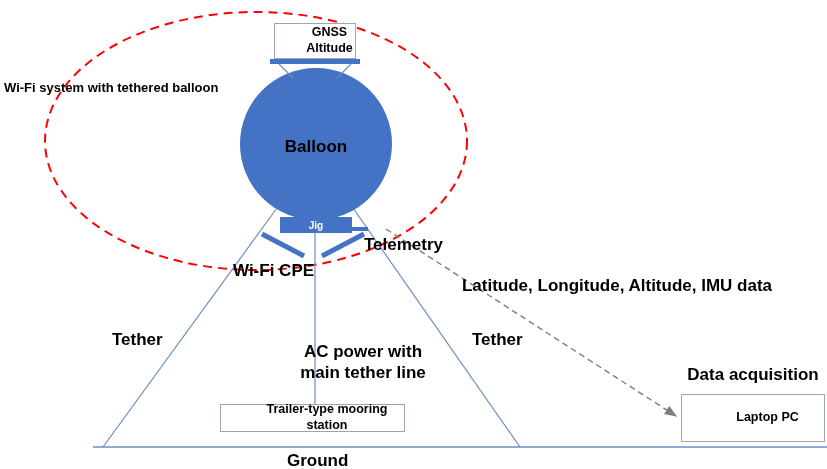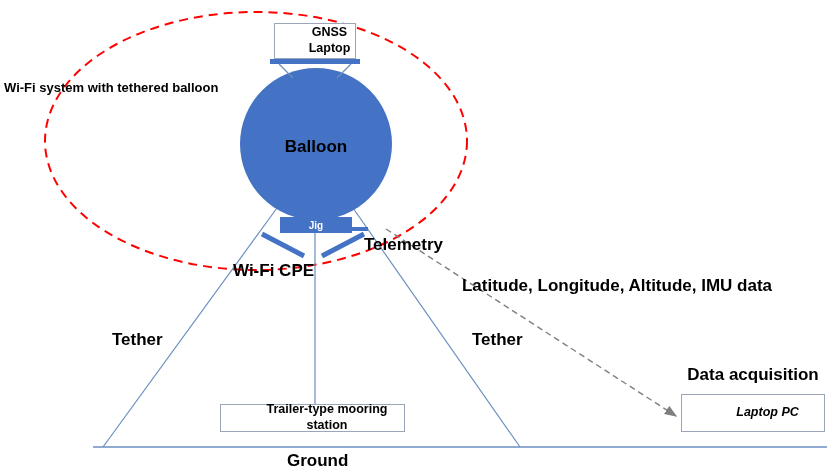--- a/index.html
+++ b/index.html
@@ -75,44 +75,48 @@
     <rect x="352" y="227" width="16" height="4" fill="#4472C4"></rect>
 
     <line x1="262" y1="234" x2="304" y2="256" stroke-width="5" stroke="#4472C4"></line>
     <line x1="322" y1="256" x2="364" y2="234" stroke-width="5" stroke="#4472C4"></line>
   </svg>
 
   <div class="lbl" style="left:4px;top:80px;font-size:13px;">Wi-Fi system with tethered balloon</div>
 
   <div class="box" style="left:274px;top:23px;width:82px;height:36px;">
     <div>GNSS</div>
-    <div>Laptop</div>
+    <div>Altitude</div>
   </div>
 
   <div class="lbl center" style="left:316px;top:136px;">Balloon</div>
 
   <div class="white-lbl" style="left:280px;top:217px;width:72px;height:16px;font-size:10px;">Jig</div>
 
   <div class="lbl" style="left:364px;top:206px;margin-top:28px;">Telemetry</div>
 
   <div class="lbl" style="left:233px;top:260px;text-align:right;">Wi-Fi CPE</div>
 
   <div class="lbl" style="left:112px;top:329px;">Tether</div>
   <div class="lbl" style="left:472px;top:329px;">Tether</div>
 
+  <div class="lbl center" style="left:363px;top:341px;">
+    <div>AC power with</div>
+    <div>main tether line</div>
+  </div>
 
   <div class="lbl center" style="left:617px;top:275px;">
     <div>Latitude, Longitude, Altitude, IMU data</div>
   </div>
 
   <div class="box" style="left:220px;top:404px;width:185px;height:28px;">
     <div>Trailer-type mooring station</div>
   </div>
 
   <div class="lbl" style="left:287px;top:450px;">Ground</div>
 
   <div class="lbl center" style="left:753px;top:364px;">Data acquisition</div>
 
-  <div class="box" style="left:681px;top:394px;width:144px;height:38px;font-style:italic;">
+  <div class="box" style="left:681px;top:394px;width:144px;height:48px;">
     <div>Laptop PC</div>
   </div>
 
 </div>
 
 </body></html>

